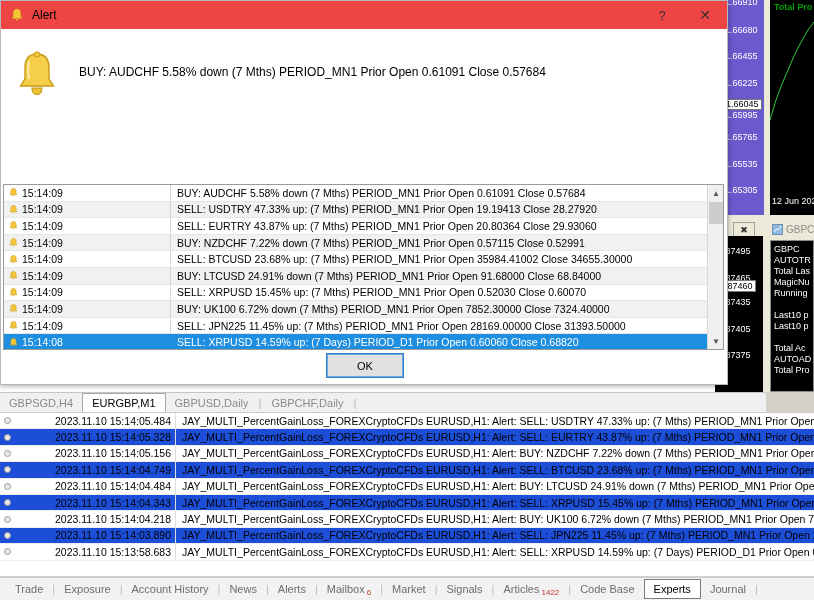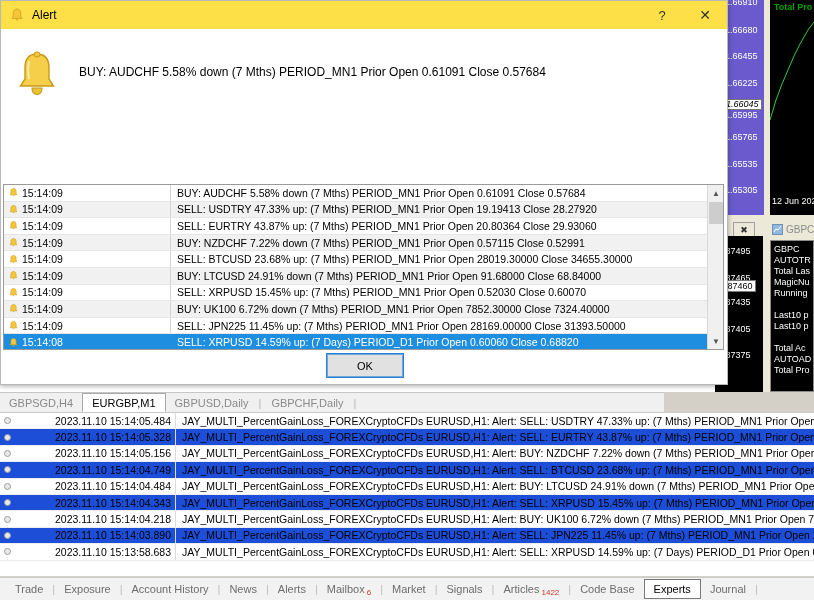--- a/index.html
+++ b/index.html
@@ -53,21 +53,21 @@
 
   
   .dialog {
     position: absolute; left: 0px; top: 0px; width: 728px; height: 385px;
     background: #ffffff;
     border: 1px solid #b8b8b8;
     box-shadow: 0 1px 5px rgba(0,0,0,0.35);
     display: flex; flex-direction: column;
   }
   .titlebar {
-    height: 28px; background: #fde047; display: flex; align-items: center;
+    height: 28px; background: #ef4444; display: flex; align-items: center;
     padding-left: 8px; flex: 0 0 auto;
   }
   .titlebar .tb-icon { width: 16px; height: 16px; margin-right: 7px; position: relative; }
   .titlebar .tb-text { font-size: 12px; color: #000000; }
   .tb-buttons { margin-left: auto; display: flex; height: 28px; }
   .tb-btn {
     width: 42px; height: 28px; display: flex; align-items: center; justify-content: center;
     font-size: 13px; color: #333; cursor: default;
   }
   .tb-btn.close { width: 44px; font-size: 14px; }
@@ -125,21 +125,21 @@
   }
   .ok-btn {
     width: 76px; height: 23px; background: #e1e1e1;
     border: 1px solid #6fa8dc; outline: 1px solid #2a7fd4;
     font-size: 11px; color: #000; display: flex; align-items: center; justify-content: center;
     font-family: "Liberation Sans", sans-serif;
   }
 
   
   .chart-tabs {
-    position: absolute; left: 0; top: 392px; width: 664px; height: 20px;
+    position: absolute; left: 0; top: 392px; width: 766px; height: 20px;
     background: #f0f0f0; border-top: 1px solid #c6c6c6;
     display: flex; align-items: flex-end; font-size: 11px;
   }
   .ctab {
     height: 19px; padding: 0 9px; display: flex; align-items: center;
     color: #8a8a8a; white-space: nowrap;
   }
   .ctab.active {
     background: #ffffff; color: #000; border: 1px solid #a8a8a8;
     border-bottom: 1px solid #ffffff; font-weight: normal; margin-top: 36px;
@@ -203,21 +203,21 @@
 
       <div class="price-scale" style="left:722px; top:0px; width:42px; height:215px;">
         <span class="pv" style="top:-2px;">1.66910</span>
         <span class="pv" style="top:26px;">1.66680</span>
         <span class="pv" style="top:52px;">1.66455</span>
         <span class="pv" style="top:79px;">1.66225</span>
         <span class="pv" style="top:111px;">1.65995</span>
         <span class="pv" style="top:133px;">1.65765</span>
         <span class="pv" style="top:160px;">1.65535</span>
         <span class="pv" style="top:186px;">1.65305</span>
-        <span class="price-box" style="top:99px;font-style:italic;">1.66045</span>
+        <span class="price-box" style="top:99px;">1.66045</span>
       </div>
 
       <div class="chart-black" style="left:770px; top:0px; width:44px; height:215px;">
         <span class="chart-title-green" style="left:4px; top:2px;">Total Pro</span>
         <svg width="44" height="215" style="position:absolute;left:0;top:0;">
           <polyline points="0,120 6,100 12,84 18,70 24,56 30,44 38,30 44,22" fill="none" stroke="#2ecc40" stroke-width="1"></polyline>
         </svg>
         <span class="chart-date" style="left:2px; bottom:9px;">12 Jun 202</span>
       </div>
 
@@ -475,21 +475,21 @@
             <span class="c-msg">BUY: NZDCHF 7.22% down (7 Mths)  PERIOD_MN1 Prior Open 0.57115 Close 0.52991</span>
           </div>
           <div class="lrow">
             <span class="c-icon">
               <svg width="11" height="11" viewBox="0 0 16 16">
                 <path d="M8 2 C5.6 2 4.2 3.8 4.2 6.2 L4.2 9.4 L3 11.4 L13 11.4 L11.8 9.4 L11.8 6.2 C11.8 3.8 10.4 2 8 2 Z" fill="#f5c53a" stroke="#c79a16" stroke-width="0.8"></path>
                 <path d="M6.8 12 C6.8 13 7.3 13.6 8 13.6 C8.7 13.6 9.2 13 9.2 12 Z" fill="#e0b02e"></path>
               </svg>
             </span>
             <span class="c-time">15:14:09</span>
-            <span class="c-msg">SELL: BTCUSD 23.68% up: (7 Mths)  PERIOD_MN1 Prior Open 28019.30000 Close 34655.30000</span>
+            <span class="c-msg">SELL: BTCUSD 23.68% up: (7 Mths)  PERIOD_MN1 Prior Open 35984.41002 Close 34655.30000</span>
           </div>
           <div class="lrow alt">
             <span class="c-icon">
               <svg width="11" height="11" viewBox="0 0 16 16">
                 <path d="M8 2 C5.6 2 4.2 3.8 4.2 6.2 L4.2 9.4 L3 11.4 L13 11.4 L11.8 9.4 L11.8 6.2 C11.8 3.8 10.4 2 8 2 Z" fill="#f5c53a" stroke="#c79a16" stroke-width="0.8"></path>
                 <path d="M6.8 12 C6.8 13 7.3 13.6 8 13.6 C8.7 13.6 9.2 13 9.2 12 Z" fill="#e0b02e"></path>
               </svg>
             </span>
             <span class="c-time">15:14:09</span>
             <span class="c-msg">BUY: LTCUSD 24.91% down (7 Mths)  PERIOD_MN1 Prior Open 91.68000 Close 68.84000</span>

